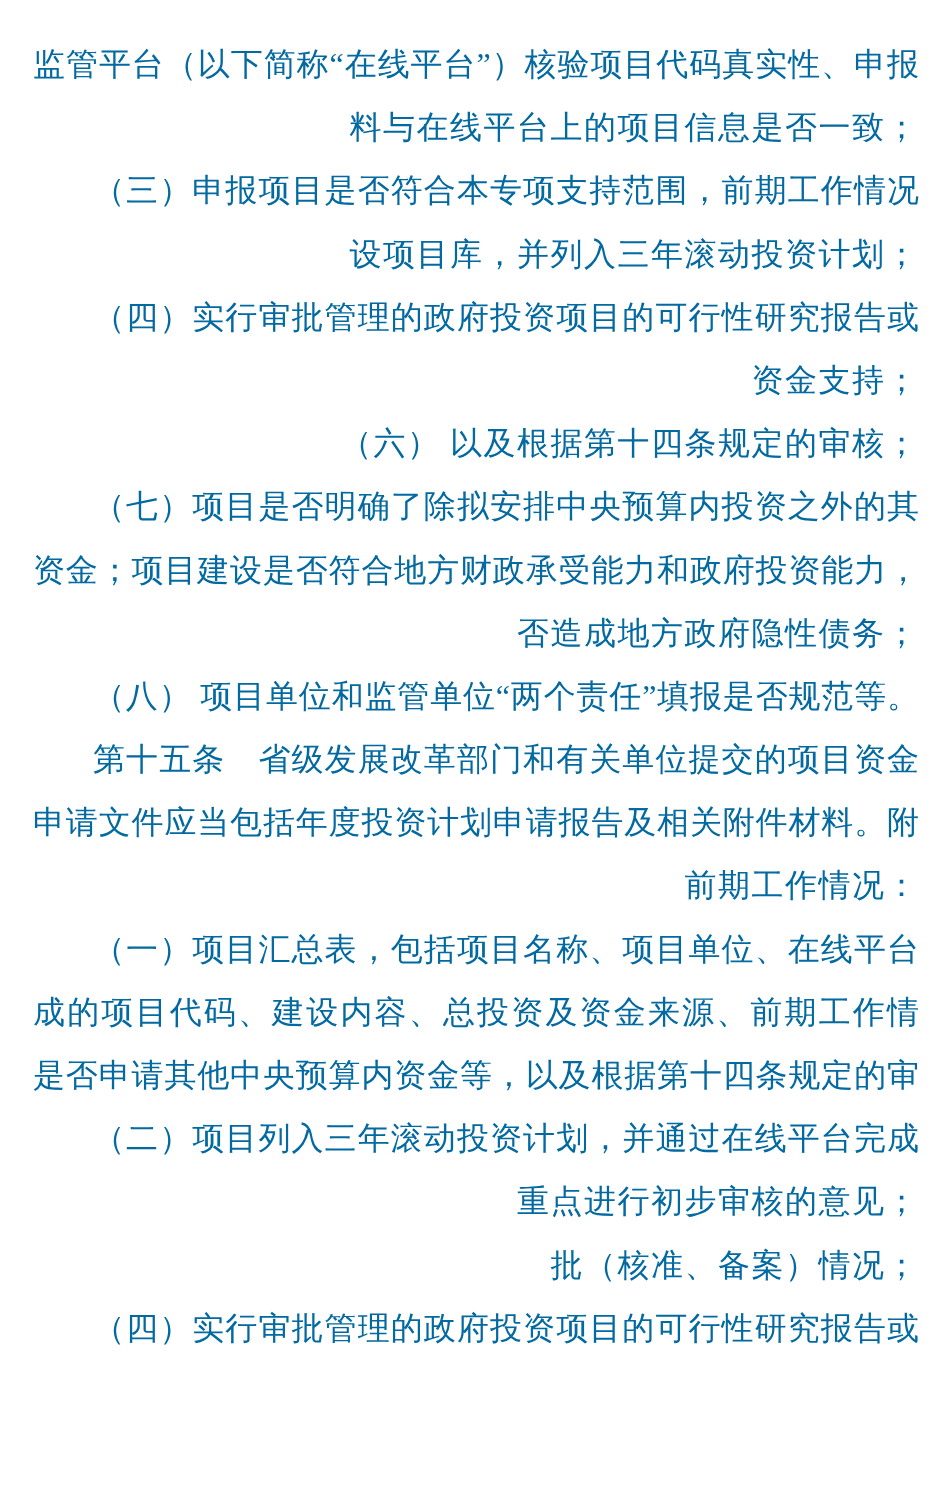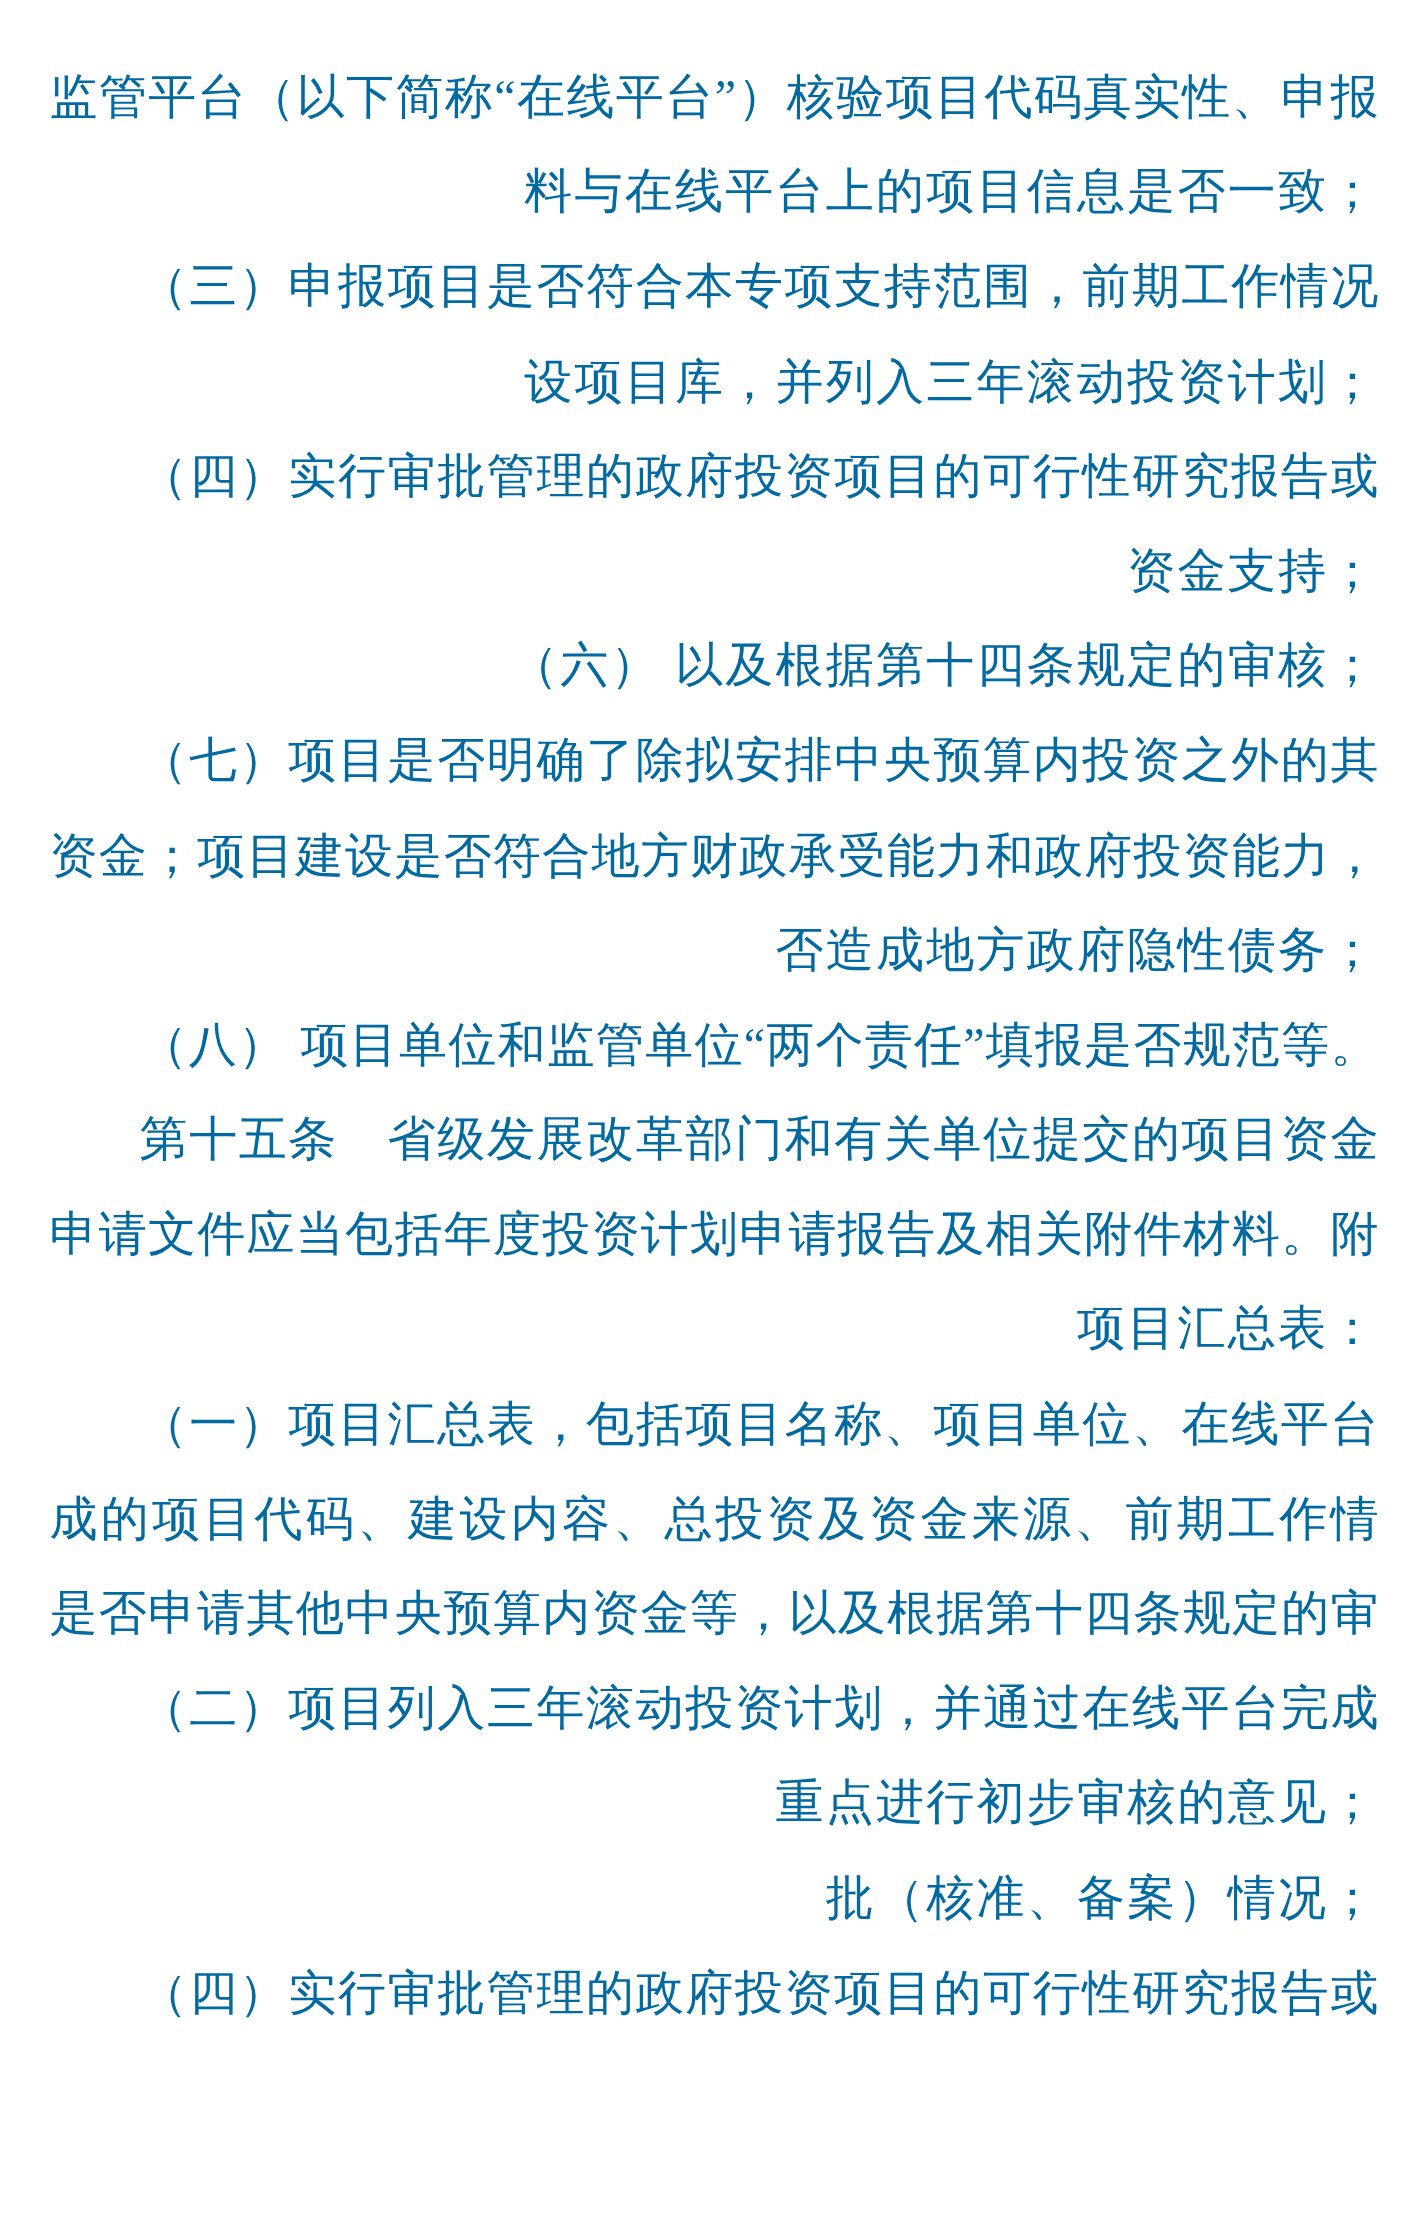--- a/index.html
+++ b/index.html
@@ -57,21 +57,21 @@
       <div class="line">设项目库，并列入三年滚动投资计划；</div>
       <div class="line indent j">（四）实行审批管理的政府投资项目的可行性研究报告或者</div>
       <div class="line">资金支持；</div>
       <div class="line indent">（六） 以及根据第十四条规定的审核；</div>
       <div class="line indent j">（七）项目是否明确了除拟安排中央预算内投资之外的其他</div>
       <div class="line j">资金；项目建设是否符合地方财政承受能力和政府投资能力，是</div>
       <div class="line">否造成地方政府隐性债务；</div>
       <div class="line indent j">（八） 项目单位和监管单位“两个责任”填报是否规范等。</div>
       <div class="line indent j">第十五条　省级发展改革部门和有关单位提交的项目资金</div>
       <div class="line j">申请文件应当包括年度投资计划申请报告及相关附件材料。附件</div>
-      <div class="line">项目汇总表：</div>
+      <div class="line">前期工作情况：</div>
       <div class="line indent j">（一）项目汇总表，包括项目名称、项目单位、在线平台生</div>
       <div class="line j">成的项目代码、建设内容、总投资及资金来源、前期工作情况、</div>
       <div class="line j">是否申请其他中央预算内资金等，以及根据第十四条规定的审核</div>
       <div class="line indent j">（二）项目列入三年滚动投资计划，并通过在线平台完成审</div>
       <div class="line">重点进行初步审核的意见；</div>
       <div class="line">批（核准、备案）情况；</div>
       <div class="line indent j">（四）实行审批管理的政府投资项目的可行性研究报告或者</div>
     </div>
 </div>
 

